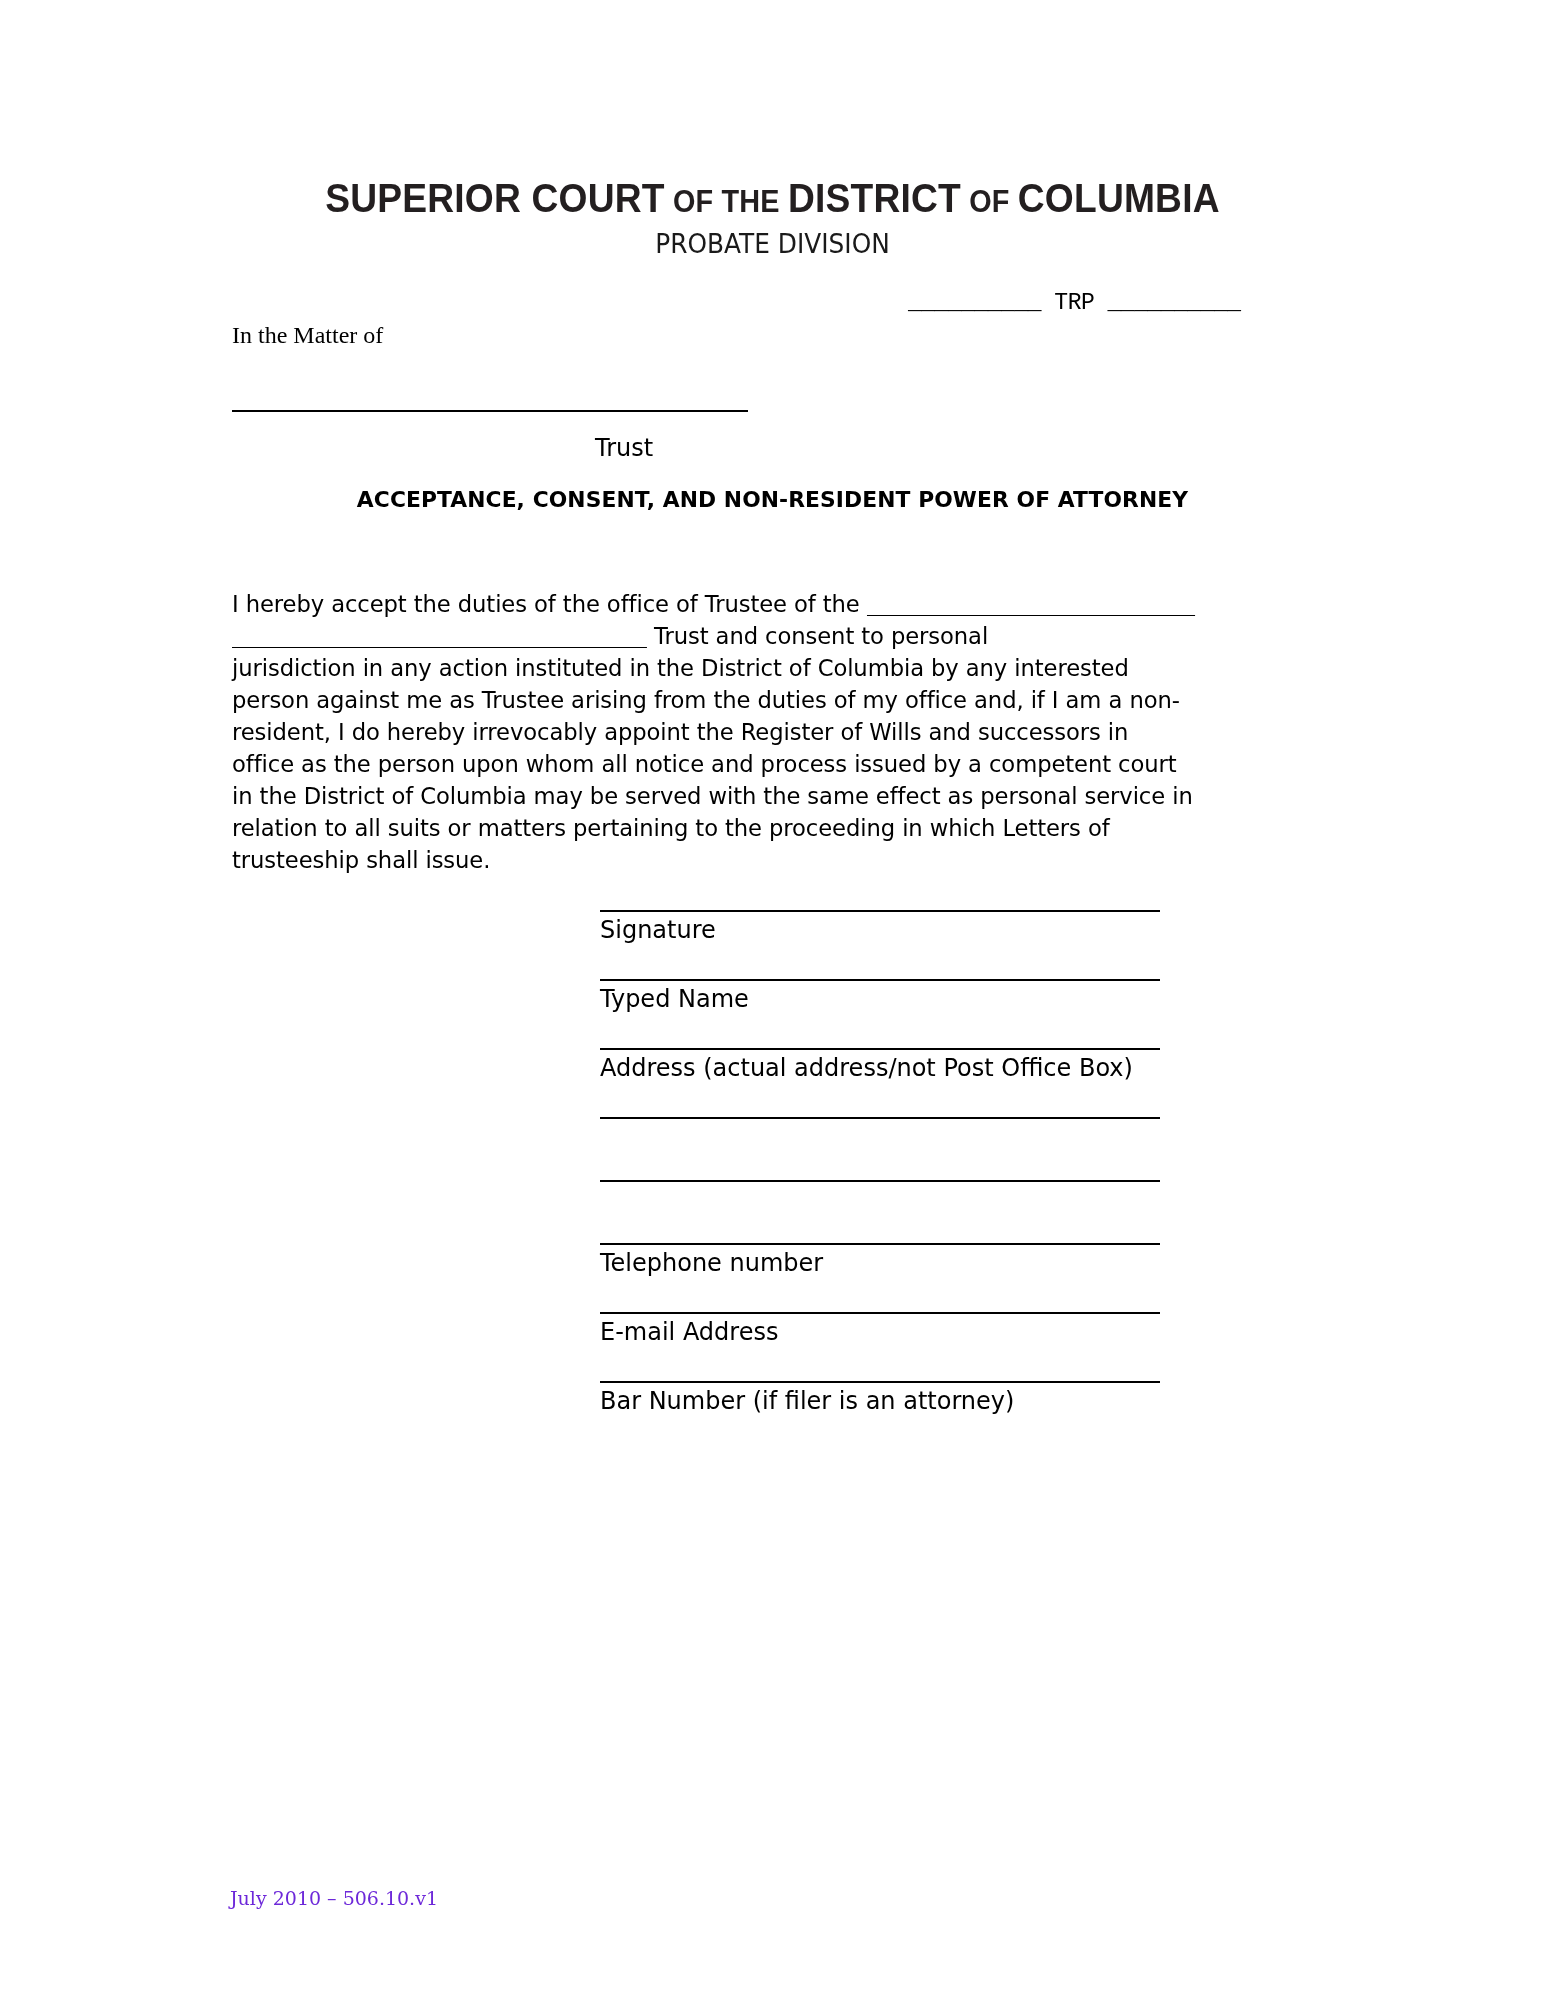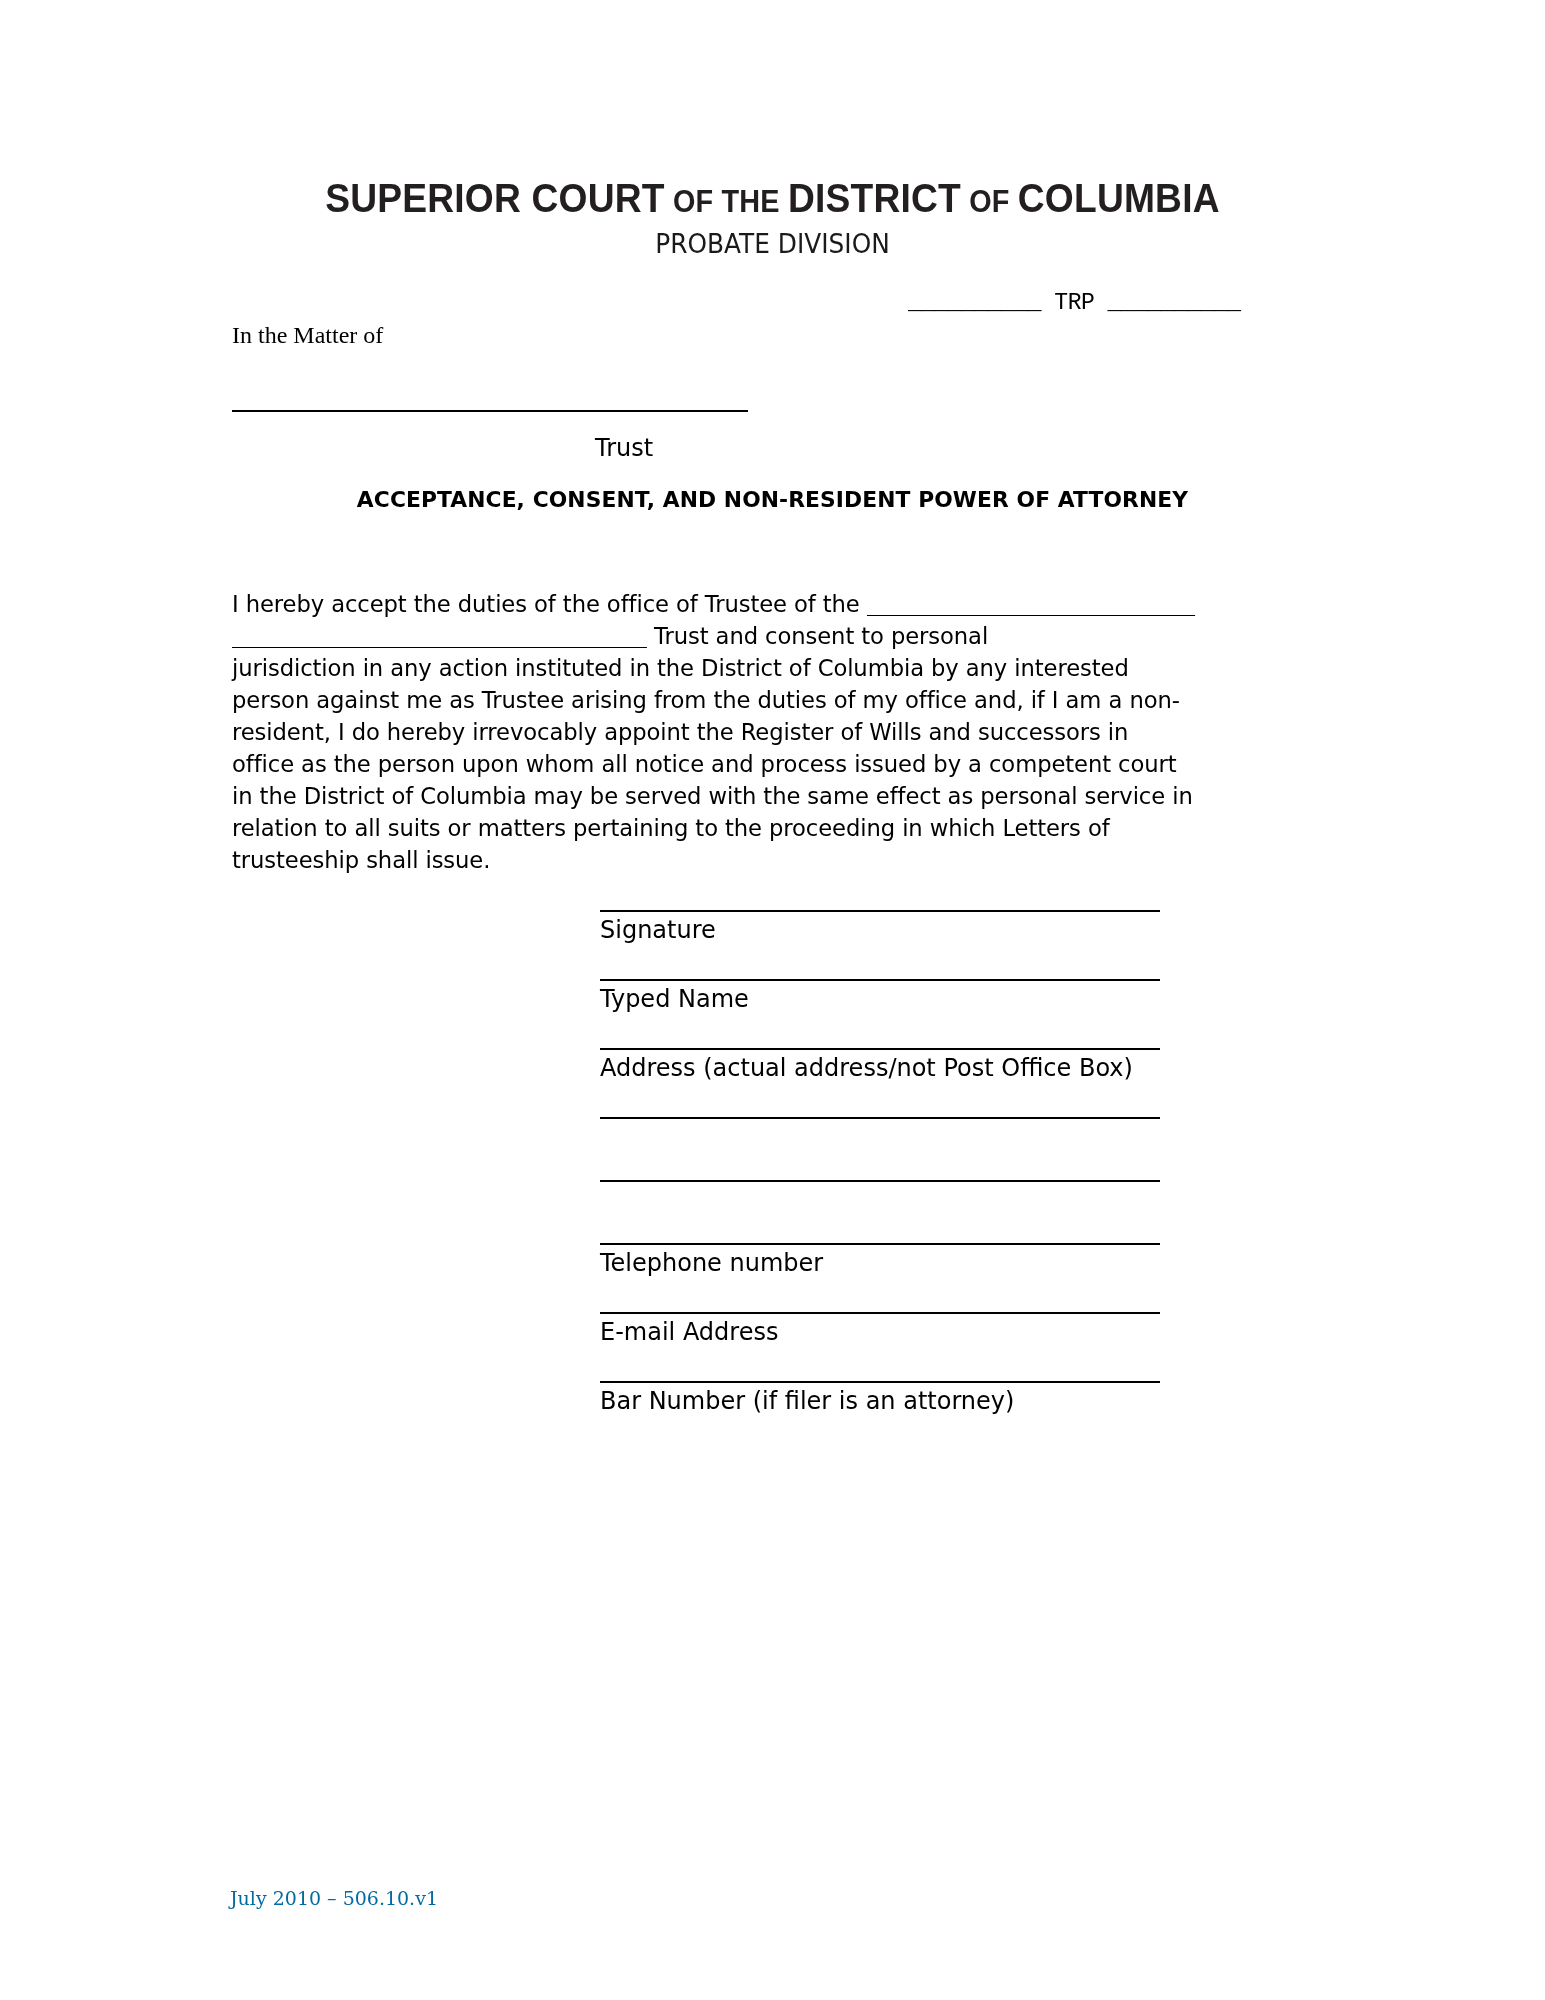--- a/index.html
+++ b/index.html
@@ -145,21 +145,21 @@
   .gap-34 { height: 34px; }
   .gap-58 { height: 58px; }
 
   
   .footer {
     position: absolute;
     left: 230px;
     top: 1887px;
     font-family: "DejaVu Serif", serif;
     font-size: 19px;
-    color: #0369a1;
+    color: #6d28d9;
   }
 </style>
 </head>
 <body>
 
 <div class="page">
 
   <div class="court-title"><span>SUPERIOR COURT</span><span class="small-caps"> OF THE </span><span>DISTRICT</span><span class="small-caps"> OF </span><span>COLUMBIA</span></div>
 
   <div class="division">PROBATE DIVISION</div>

